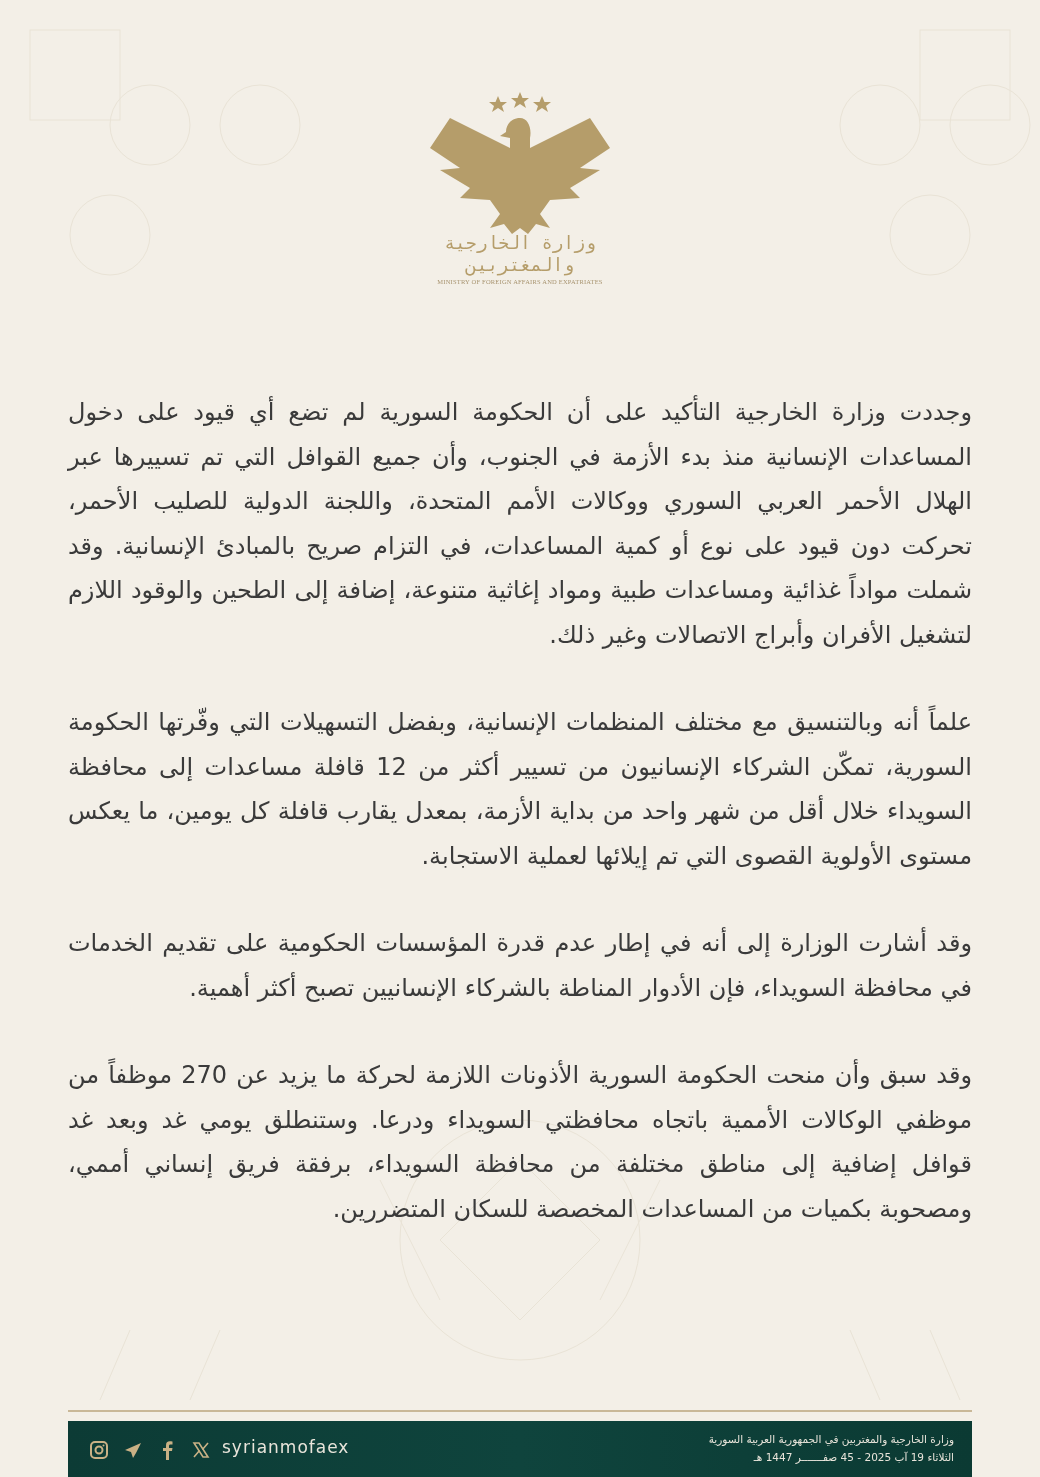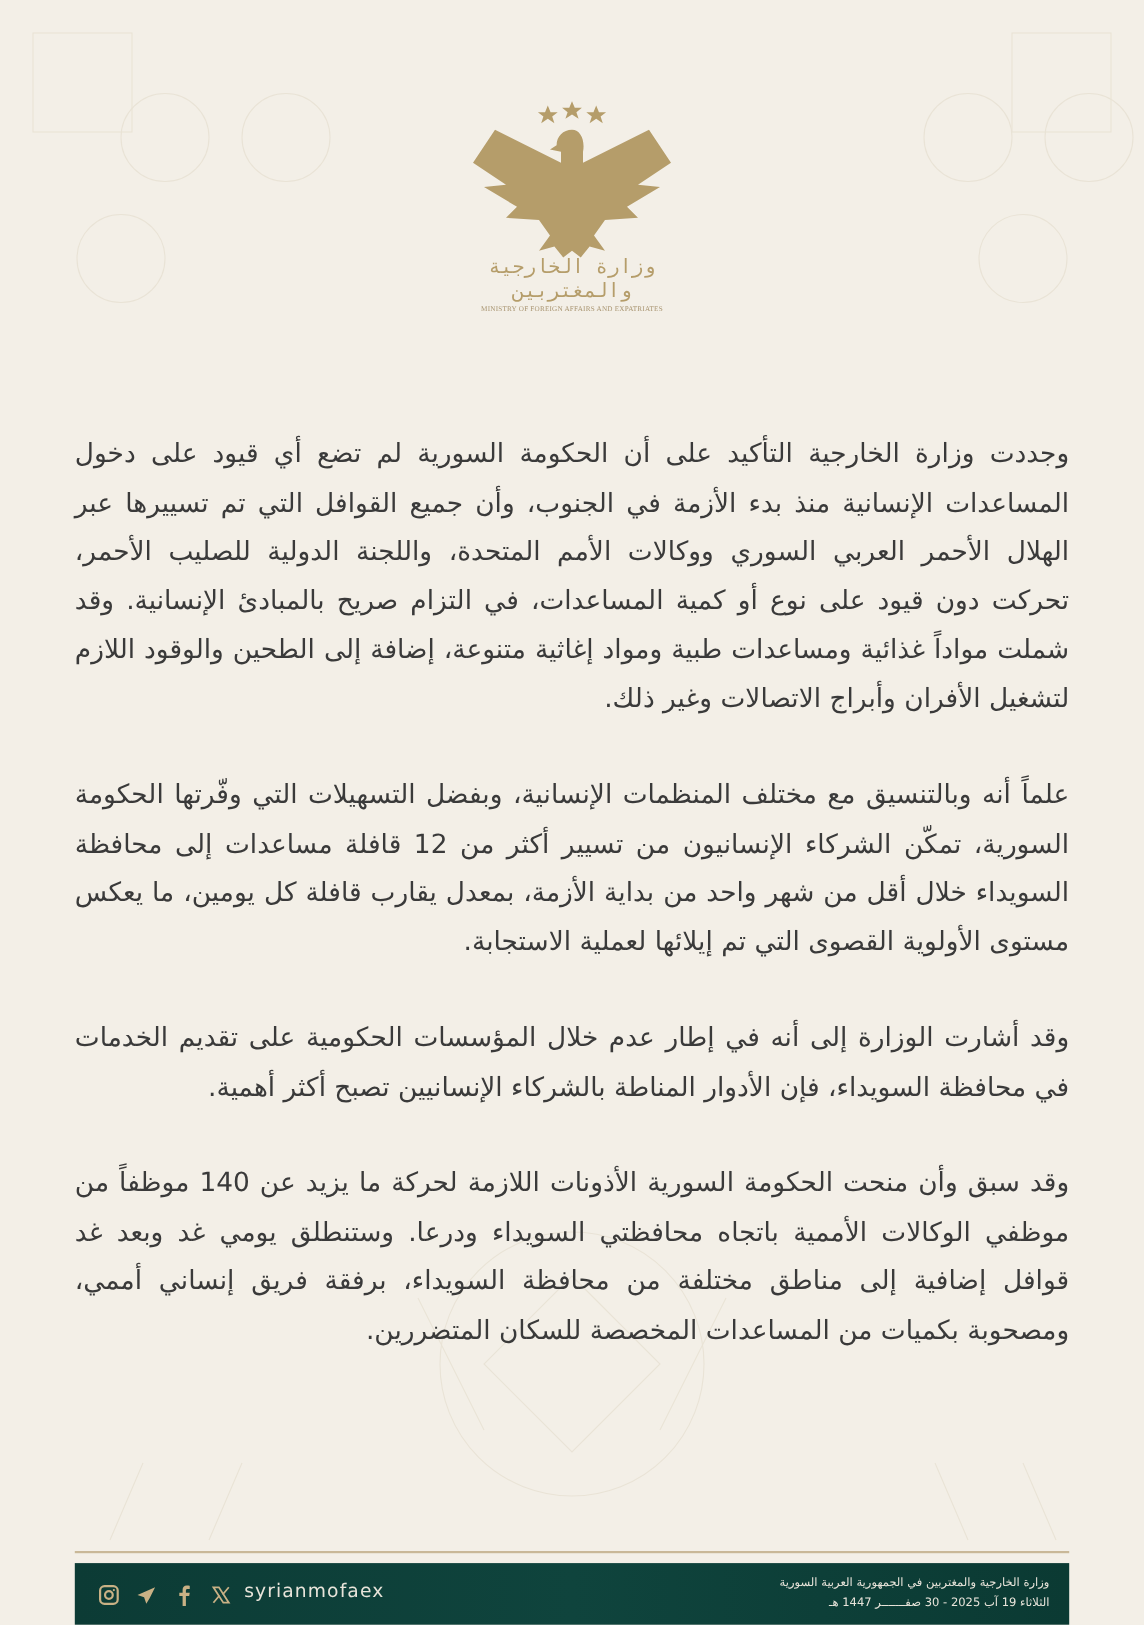--- a/index.html
+++ b/index.html
@@ -68,22 +68,22 @@
     <polygon points="122,8 124.5,14 131,14 126,18 128,24 122,20 116,24 118,18 113,14 119.5,14"></polygon>
     <path d="M100 30 C92 30 86 36 86 44 L80 48 L90 50 L90 60 C70 50 50 40 30 30 L10 60 L40 80 L20 82 L50 100 L40 110 L70 112 L80 126 L70 140 L84 136 L92 146 L100 140 L108 146 L116 136 L130 140 L120 126 L130 112 L160 110 L150 100 L180 82 L160 80 L190 60 L170 30 C150 40 130 50 110 60 L110 50 C112 40 108 30 100 30 Z"></path>
   </g>
 </svg>
 <div class="logo-arabic">وزارة الخارجية والمغتربين</div>
 <div class="logo-caption">MINISTRY OF FOREIGN AFFAIRS AND EXPATRIATES</div>
 
 <div class="content">
   <p>وجددت وزارة الخارجية التأكيد على أن الحكومة السورية لم تضع أي قيود على دخول المساعدات الإنسانية منذ بدء الأزمة في الجنوب، وأن جميع القوافل التي تم تسييرها عبر الهلال الأحمر العربي السوري ووكالات الأمم المتحدة، واللجنة الدولية للصليب الأحمر، تحركت دون قيود على نوع أو كمية المساعدات، في التزام صريح بالمبادئ الإنسانية. وقد شملت مواداً غذائية ومساعدات طبية ومواد إغاثية متنوعة، إضافة إلى الطحين والوقود اللازم لتشغيل الأفران وأبراج الاتصالات وغير ذلك.</p>
   <p>علماً أنه وبالتنسيق مع مختلف المنظمات الإنسانية، وبفضل التسهيلات التي وفّرتها الحكومة السورية، تمكّن الشركاء الإنسانيون من تسيير أكثر من 12 قافلة مساعدات إلى محافظة السويداء خلال أقل من شهر واحد من بداية الأزمة، بمعدل يقارب قافلة كل يومين، ما يعكس مستوى الأولوية القصوى التي تم إيلائها لعملية الاستجابة.</p>
-  <p>وقد أشارت الوزارة إلى أنه في إطار عدم خلال المؤسسات الحكومية على تقديم الخدمات في محافظة السويداء، فإن الأدوار المناطة بالشركاء الإنسانيين تصبح أكثر أهمية.</p>
-  <p>وقد سبق وأن منحت الحكومة السورية الأذونات اللازمة لحركة ما يزيد عن 140 موظفاً من موظفي الوكالات الأممية باتجاه محافظتي السويداء ودرعا. وستنطلق يومي غد وبعد غد قوافل إضافية إلى مناطق مختلفة من محافظة السويداء، برفقة فريق إنساني أممي، ومصحوبة بكميات من المساعدات المخصصة للسكان المتضررين.</p>
+  <p>وقد أشارت الوزارة إلى أنه في إطار عدم قدرة المؤسسات الحكومية على تقديم الخدمات في محافظة السويداء، فإن الأدوار المناطة بالشركاء الإنسانيين تصبح أكثر أهمية.</p>
+  <p>وقد سبق وأن منحت الحكومة السورية الأذونات اللازمة لحركة ما يزيد عن 270 موظفاً من موظفي الوكالات الأممية باتجاه محافظتي السويداء ودرعا. وستنطلق يومي غد وبعد غد قوافل إضافية إلى مناطق مختلفة من محافظة السويداء، برفقة فريق إنساني أممي، ومصحوبة بكميات من المساعدات المخصصة للسكان المتضررين.</p>
 </div>
 
 <div class="divider"></div>
 
 <div class="footer">
   <div class="social">
     <span>
       <svg width="20" height="20" viewBox="0 0 20 20">
           <rect x="2" y="2" width="16" height="16" rx="4" fill="none" stroke="#c9b185" stroke-width="2"></rect>
           <circle cx="10" cy="10" r="3.5" fill="none" stroke="#c9b185" stroke-width="2"></circle>
@@ -103,15 +103,15 @@
     <span>
       <svg width="18" height="18" viewBox="0 0 18 18">
           <path d="M2 2 L7 2 L16 16 L11 16 Z" fill="none" stroke="#c9b185" stroke-width="1.6"></path>
           <path d="M16 2 L10.5 8.5 M2 16 L7.5 9.5" stroke="#c9b185" stroke-width="1.6"></path>
         </svg>
     </span>
   </div>
   <div class="handle">syrianmofaex</div>
   <div class="footer-right">
     <div>وزارة الخارجية والمغتربين في الجمهورية العربية السورية</div>
-    <div>الثلاثاء 19 آب 2025 - 30 صفـــــــر 1447 هـ</div>
+    <div>الثلاثاء 19 آب 2025 - 45 صفـــــــر 1447 هـ</div>
   </div>
 </div>
 
 </body></html>

